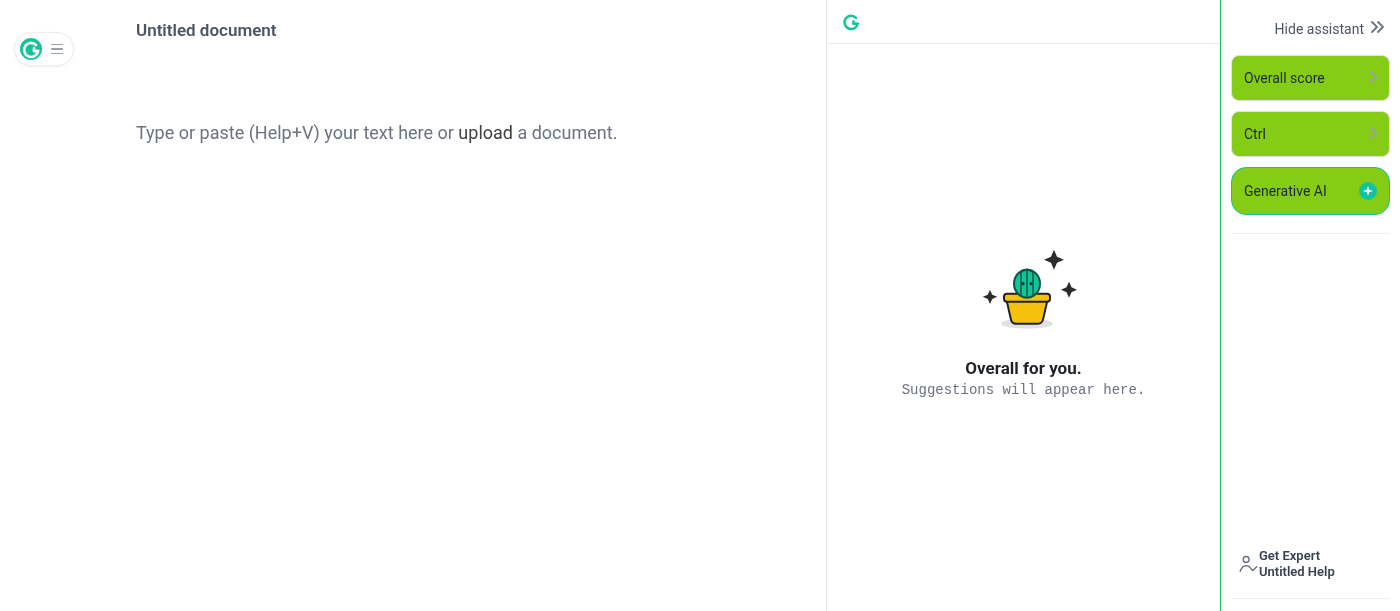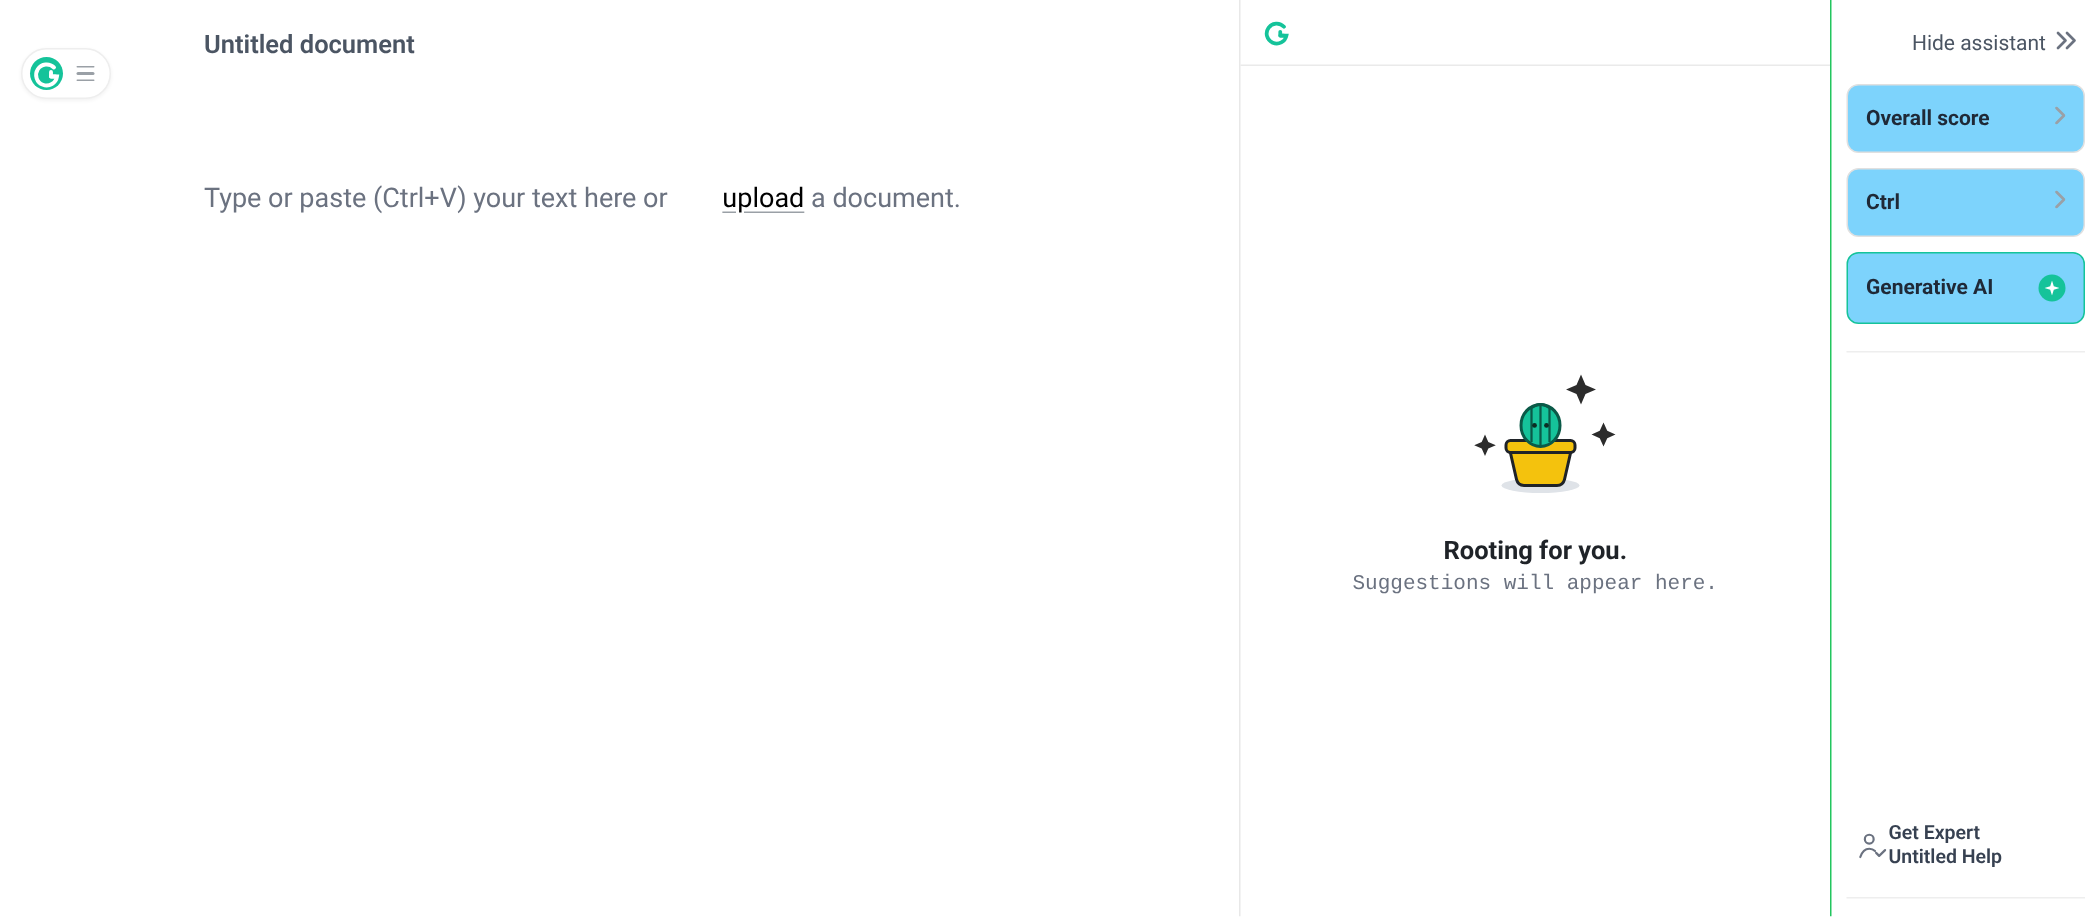--- a/index.html
+++ b/index.html
@@ -51,26 +51,24 @@
     color: #4b5563;
   }
   .placeholder {
     position: absolute;
     left: 136px;
     top: 122px;
     font-size: 18px;
     color: #6b7280;
   }
   .upload-link {
-    text-decoration: underline;
     text-decoration-color: #9aa0a6;
     text-underline-offset: 3px;
     cursor: pointer;
-    color: #000000;
-    margin-left: 32px;
+    color: #404040;
   }
 
   
   .suggest-col {
     flex: 0 0 394px;
     border-left: 1px solid #e8e8e8;
     position: relative;
   }
   .suggest-header {
     height: 44px;
@@ -124,27 +122,28 @@
   }
   .panel-btn {
     border: 1px solid #e0e0e0;
     border-radius: 8px;
     padding: 14px 12px;
     margin-bottom: 10px;
     display: flex;
     align-items: center;
     justify-content: space-between;
     font-size: 14px;
-    font-weight: 700;
+    font-weight: 400;
     color: #1f2937;
     cursor: pointer;
-    background: #7dd3fc;
+    background: #84cc16;
   }
   .panel-btn.ai {
     border-color: #15c39a;
+    border-radius: 15px;
   }
   .chev {
     color: #9aa0a6;
   }
   .ai-icon {
     width: 18px; height: 18px;
     background: #15c39a;
     border-radius: 50%;
     display: inline-flex;
     align-items: center;
@@ -194,21 +193,21 @@
       <span class="hamburger-lines">
         <span></span>
           <span></span>
           <span></span>
       </span>
     </div>
 
     <div class="doc-title">Untitled document</div>
 
     <div class="placeholder">
-      <span>Type or paste (Ctrl+V) your text here or </span><span class="upload-link">upload</span><span> a document.</span>
+      <span>Type or paste (Help+V) your text here or </span><span class="upload-link">upload</span><span> a document.</span>
     </div>
   </div>
 
   <div class="suggest-col">
     <div class="suggest-header">
       <span class="g-logo" style="width:20px;height:20px;">
         <svg viewBox="0 0 24 24" width="20" height="20">
           <path d="M18 7 A8 8 0 1 0 20 14 L15 14" fill="none" stroke="#15c39a" stroke-width="3" stroke-linecap="round"></path>
           <path d="M15 11 L15 14 L18 14" fill="none" stroke="#15c39a" stroke-width="3" stroke-linecap="round" stroke-linejoin="round"></path>
         </svg>
@@ -231,21 +230,21 @@
           <rect x="40" y="54" width="46" height="8" rx="3" fill="#f4c20d" stroke="#1f2328" stroke-width="2"></rect>
 
           <ellipse cx="63" cy="44" rx="13" ry="14" fill="#15c39a" stroke="#0b5a48" stroke-width="2"></ellipse>
           <path d="M56 33 q7 -6 14 0" fill="none" stroke="#0b5a48" stroke-width="2"></path>
           <path d="M63 30 v28 M57 33 v22 M69 33 v22" stroke="#0b5a48" stroke-width="1.5"></path>
 
           <circle cx="59" cy="44" r="1.6" fill="#0b2d23"></circle>
           <circle cx="67" cy="44" r="1.6" fill="#0b2d23"></circle>
         </svg>
       </div>
-      <div class="rooting-title">Rooting for you.</div>
+      <div class="rooting-title">Overall for you.</div>
       <div class="rooting-sub">Suggestions will appear here.</div>
     </div>
   </div>
 
   <div class="rail-col">
     <div class="hide-row">
       <span>Hide assistant</span>
       <span>
         <svg width="16" height="14" viewBox="0 0 16 14">
           <path d="M2 2 l5 5 -5 5 M8 2 l5 5 -5 5" fill="none" stroke="#6b7280" stroke-width="1.8" stroke-linecap="round" stroke-linejoin="round"></path>

